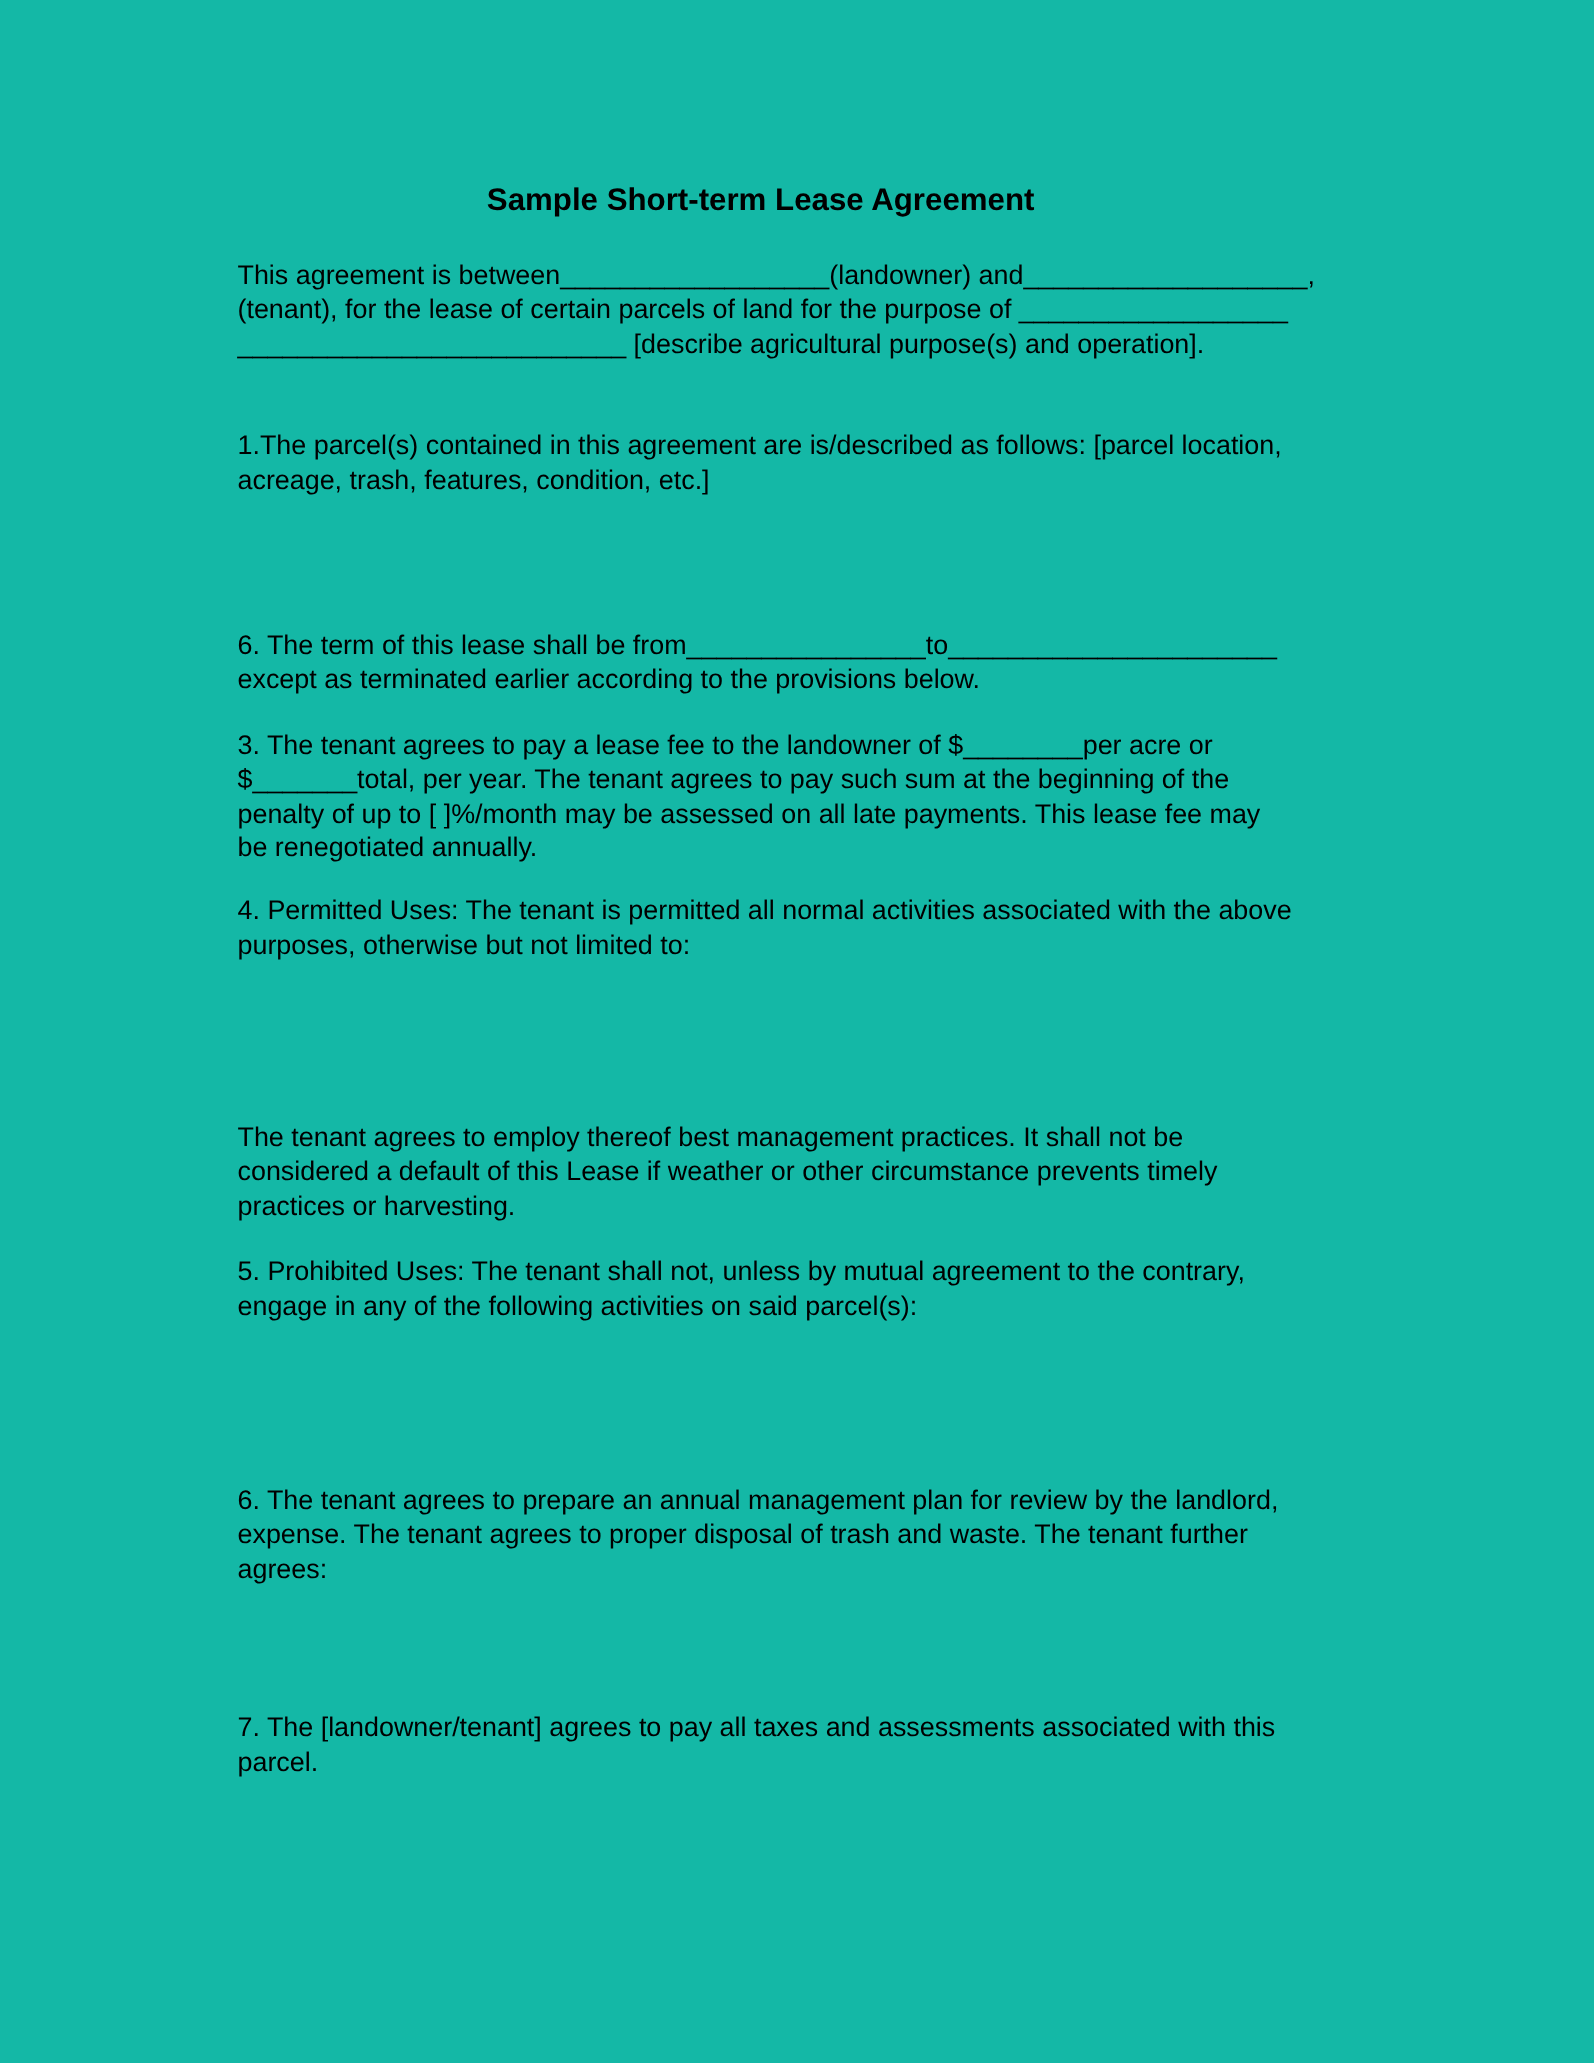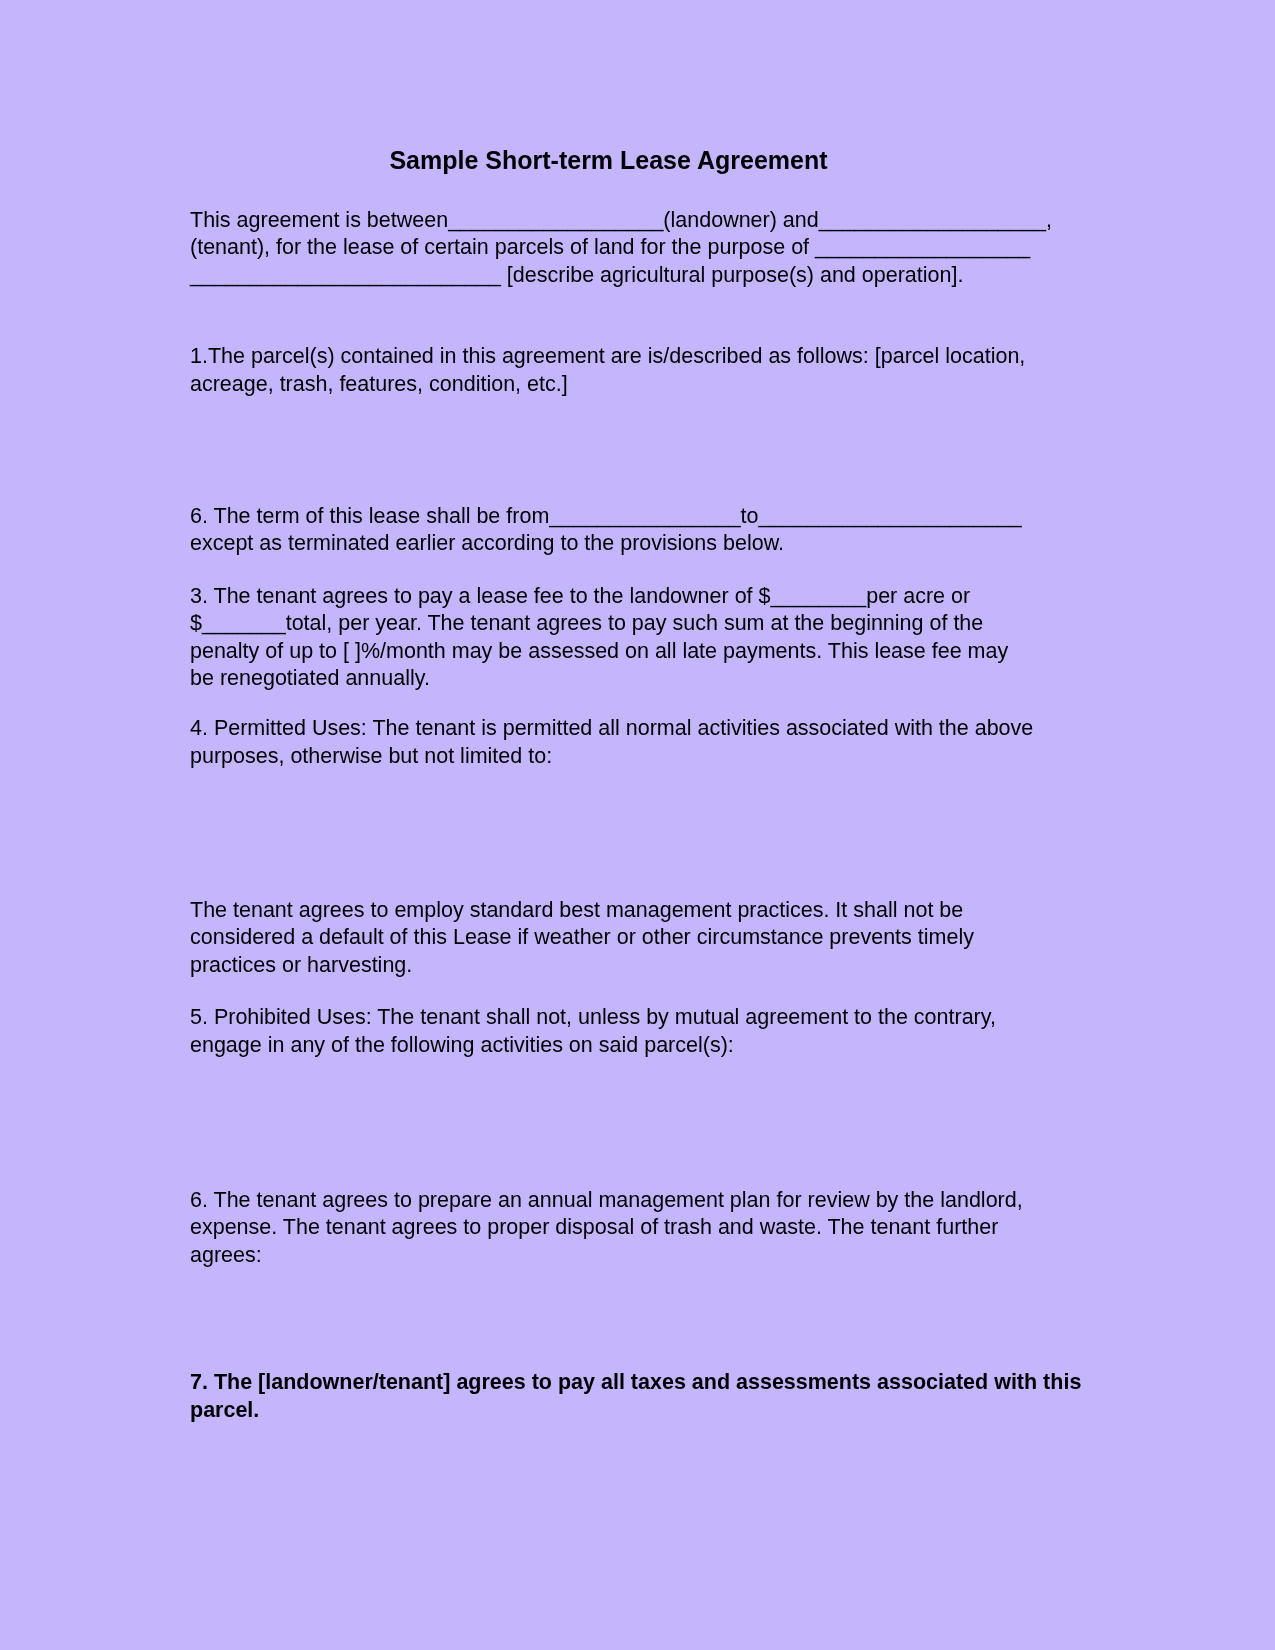--- a/index.html
+++ b/index.html
@@ -4,21 +4,21 @@
 <style>
   html, body {
     margin: 0;
     padding: 0;
     background: #ffffff;
   }
   .page {
     position: relative;
     width: 1275px;
     height: 1650px;
-    background: #c4b5fd;
+    background: #14b8a6;
     color: #000000;
     overflow: hidden;
     font-family: "Liberation Sans", sans-serif;
   }
   .content {
     position: absolute;
     left: 178px;
     top: 144px;
     width: 861px;
     font-size: 21.5px;
@@ -39,21 +39,21 @@
   }
   
   .m-after-title   { margin-top: 30px;  }
   .m-small-gap-a   { margin-top: 54px;  }
   .m-writein-1     { margin-top: 105px; }
   .m-one-line-a    { margin-top: 25px;  }
   .m-one-line-b    { margin-top: 23px;  }
   .m-writein-2     { margin-top: 127px; }
   .m-one-line-c    { margin-top: 25px;  }
   .m-writein-3     { margin-top: 128px; }
-  .m-writein-4     { margin-top: 100px; font-weight: bold; }
+  .m-writein-4     { margin-top: 100px; }
 </style>
 </head>
 <body>
 
 <div class="page">
   <div class="content">
 
     <div class="doc-title">Sample Short-term Lease Agreement</div>
 
     <div class="para m-after-title">
@@ -78,21 +78,21 @@
       <div class="ln">penalty of up to [ ]%/month may be assessed on all late payments. This lease fee may</div>
       <div class="ln">be renegotiated annually.</div>
     </div>
 
     <div class="para m-one-line-b">
       <div class="ln">4. Permitted Uses: The tenant is permitted all normal activities associated with the above</div>
       <div class="ln">purposes, otherwise but not limited to:</div>
     </div>
 
     <div class="para m-writein-2">
-      <div class="ln">The tenant agrees to employ standard best management practices. It shall not be</div>
+      <div class="ln">The tenant agrees to employ thereof best management practices. It shall not be</div>
       <div class="ln">considered a default of this Lease if weather or other circumstance prevents timely</div>
       <div class="ln">practices or harvesting.</div>
     </div>
 
     <div class="para m-one-line-c">
       <div class="ln">5. Prohibited Uses: The tenant shall not, unless by mutual agreement to the contrary,</div>
       <div class="ln">engage in any of the following activities on said parcel(s):</div>
     </div>
 
     <div class="para m-writein-3">

